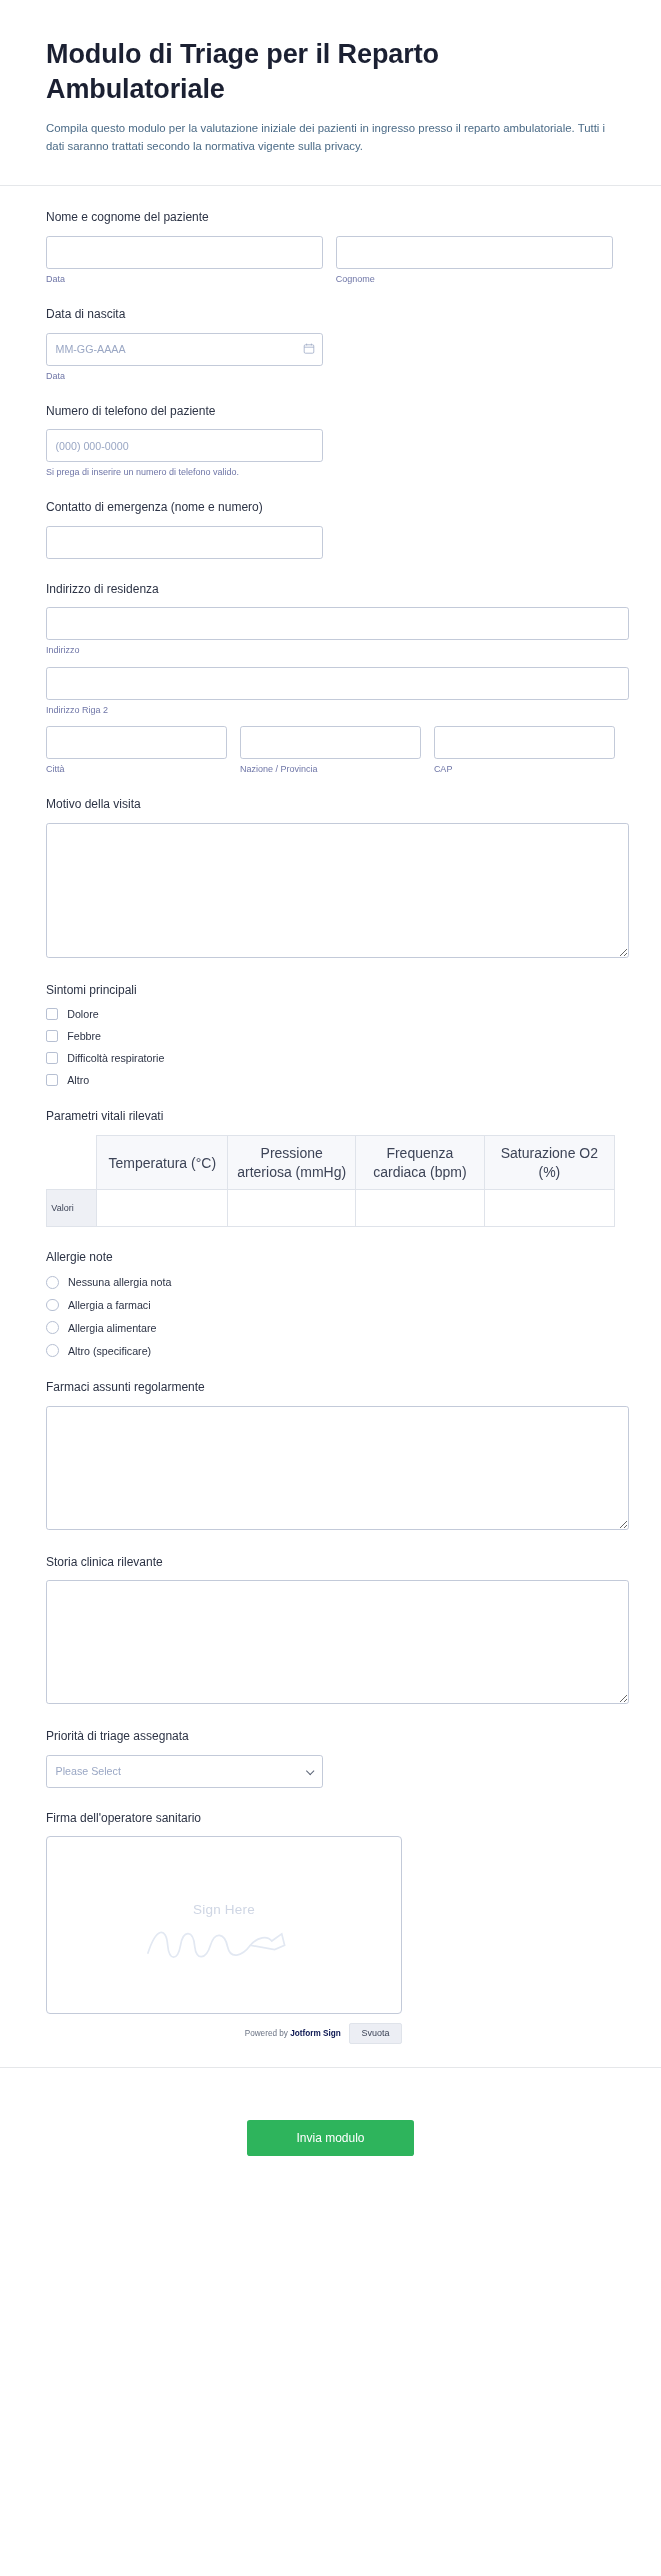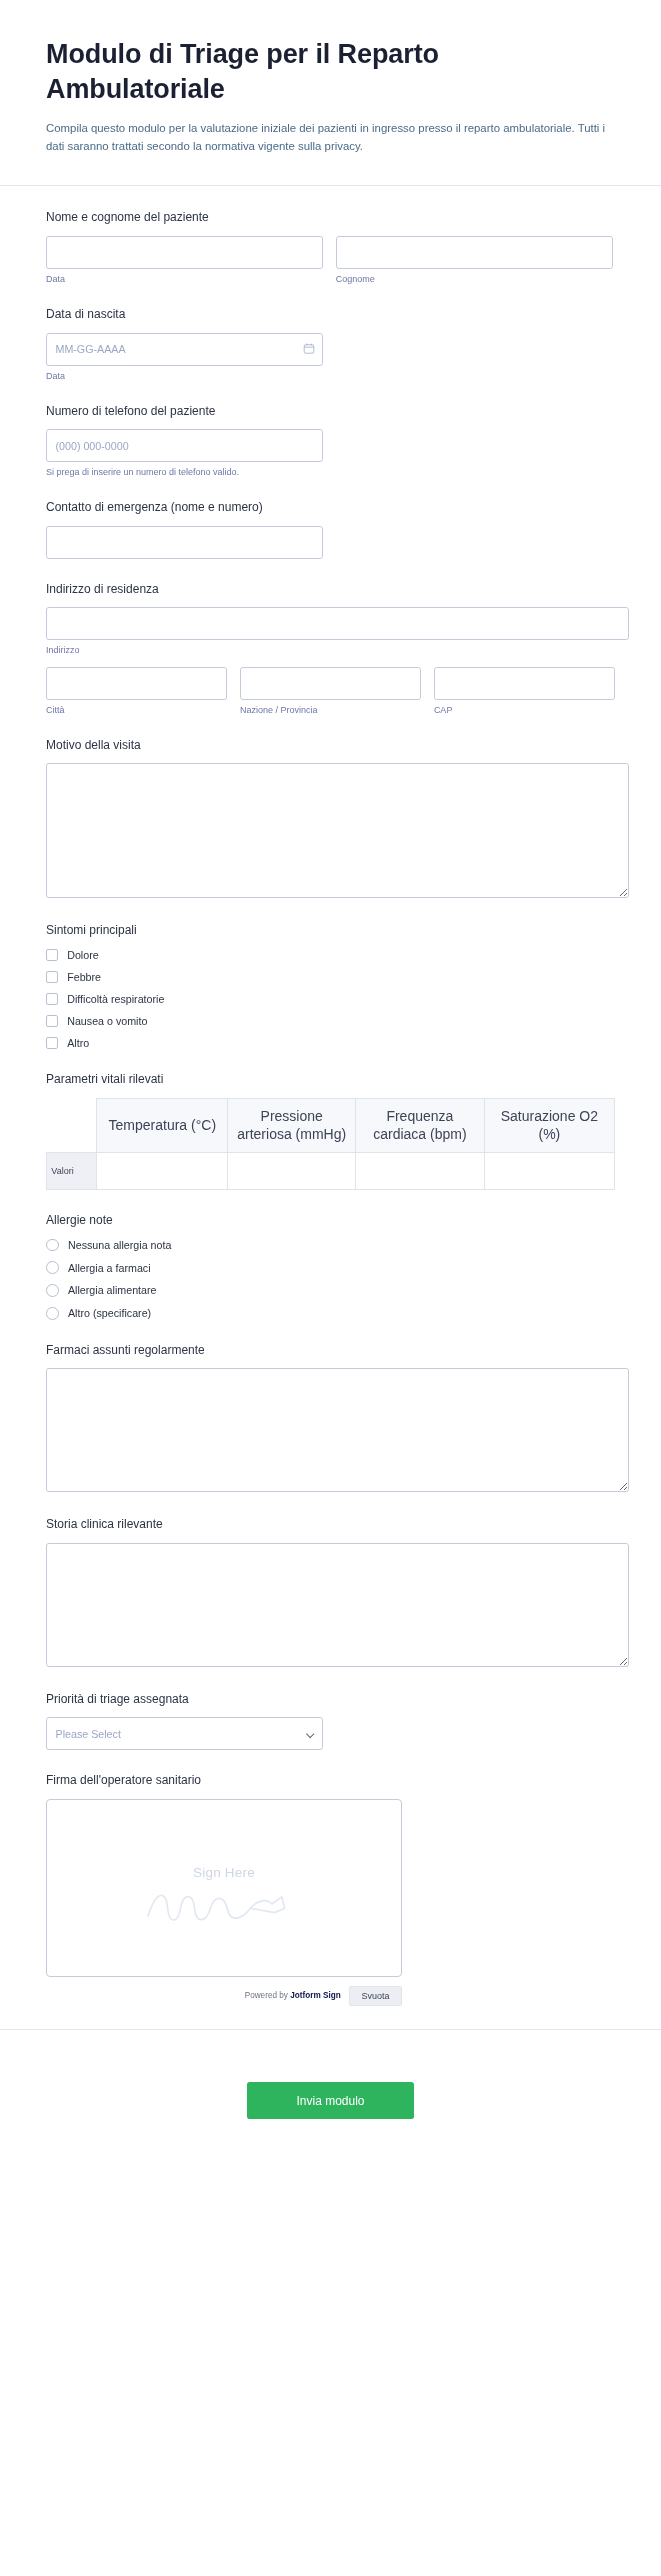--- a/index.html
+++ b/index.html
@@ -322,20 +322,24 @@
         <input class="txt" type="text" value="" style="">
       </div>
     </div>
 
     <div class="field-block">
       <span class="field-label">Indirizzo di residenza</span>
       <div class="col-full">
         <input class="txt" type="text" value="" style="">
         <span class="sub-label">Indirizzo</span>
       </div>
+      <div class="col-full" style="margin-top:11.4px;">
+        <input class="txt" type="text" value="" style="">
+        <span class="sub-label">Indirizzo Riga 2</span>
+      </div>
       <div class="row" style="margin-top:11.4px;">
         <div class="col-third">
           <input class="txt" type="text" value="" style="">
           <span class="sub-label">Città</span>
         </div>
         <div class="col-third">
           <input class="txt" type="text" value="" style="">
           <span class="sub-label">Nazione / Provincia</span>
         </div>
         <div class="col-third">
@@ -357,24 +361,20 @@
           <span class="checkbox-box"></span>
           <span>Dolore</span>
         </div>
         <div class="check-item">
           <span class="checkbox-box"></span>
           <span>Febbre</span>
         </div>
         <div class="check-item">
           <span class="checkbox-box"></span>
           <span>Difficoltà respiratorie</span>
-        </div>
-        <div class="check-item">
-          <span class="checkbox-box"></span>
-          <span>Nausea o vomito</span>
         </div>
         <div class="check-item">
           <span class="checkbox-box"></span>
           <span>Altro</span>
         </div>
       </div>
     </div>
 
     <div class="field-block">
       <span class="field-label">Parametri vitali rilevati</span>

